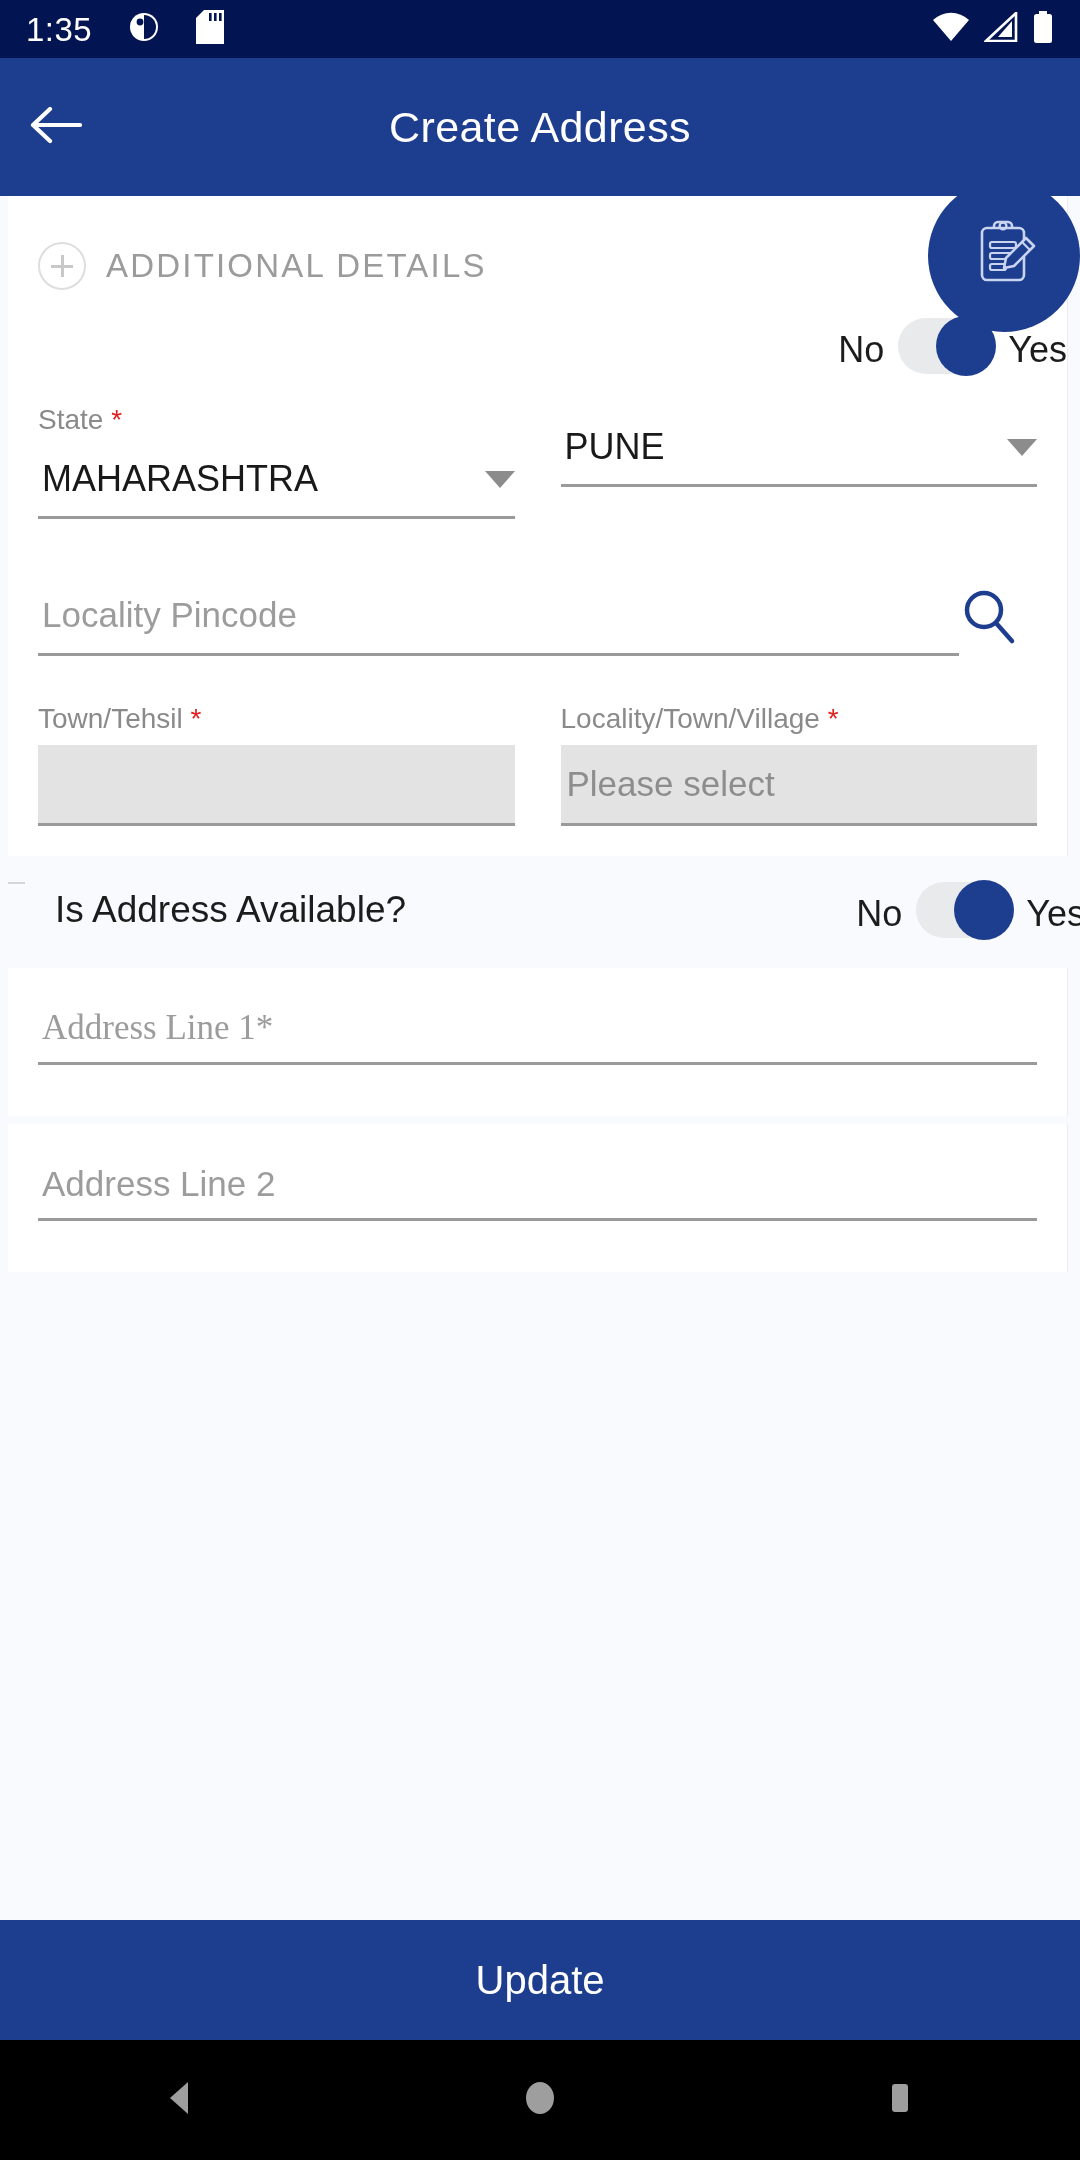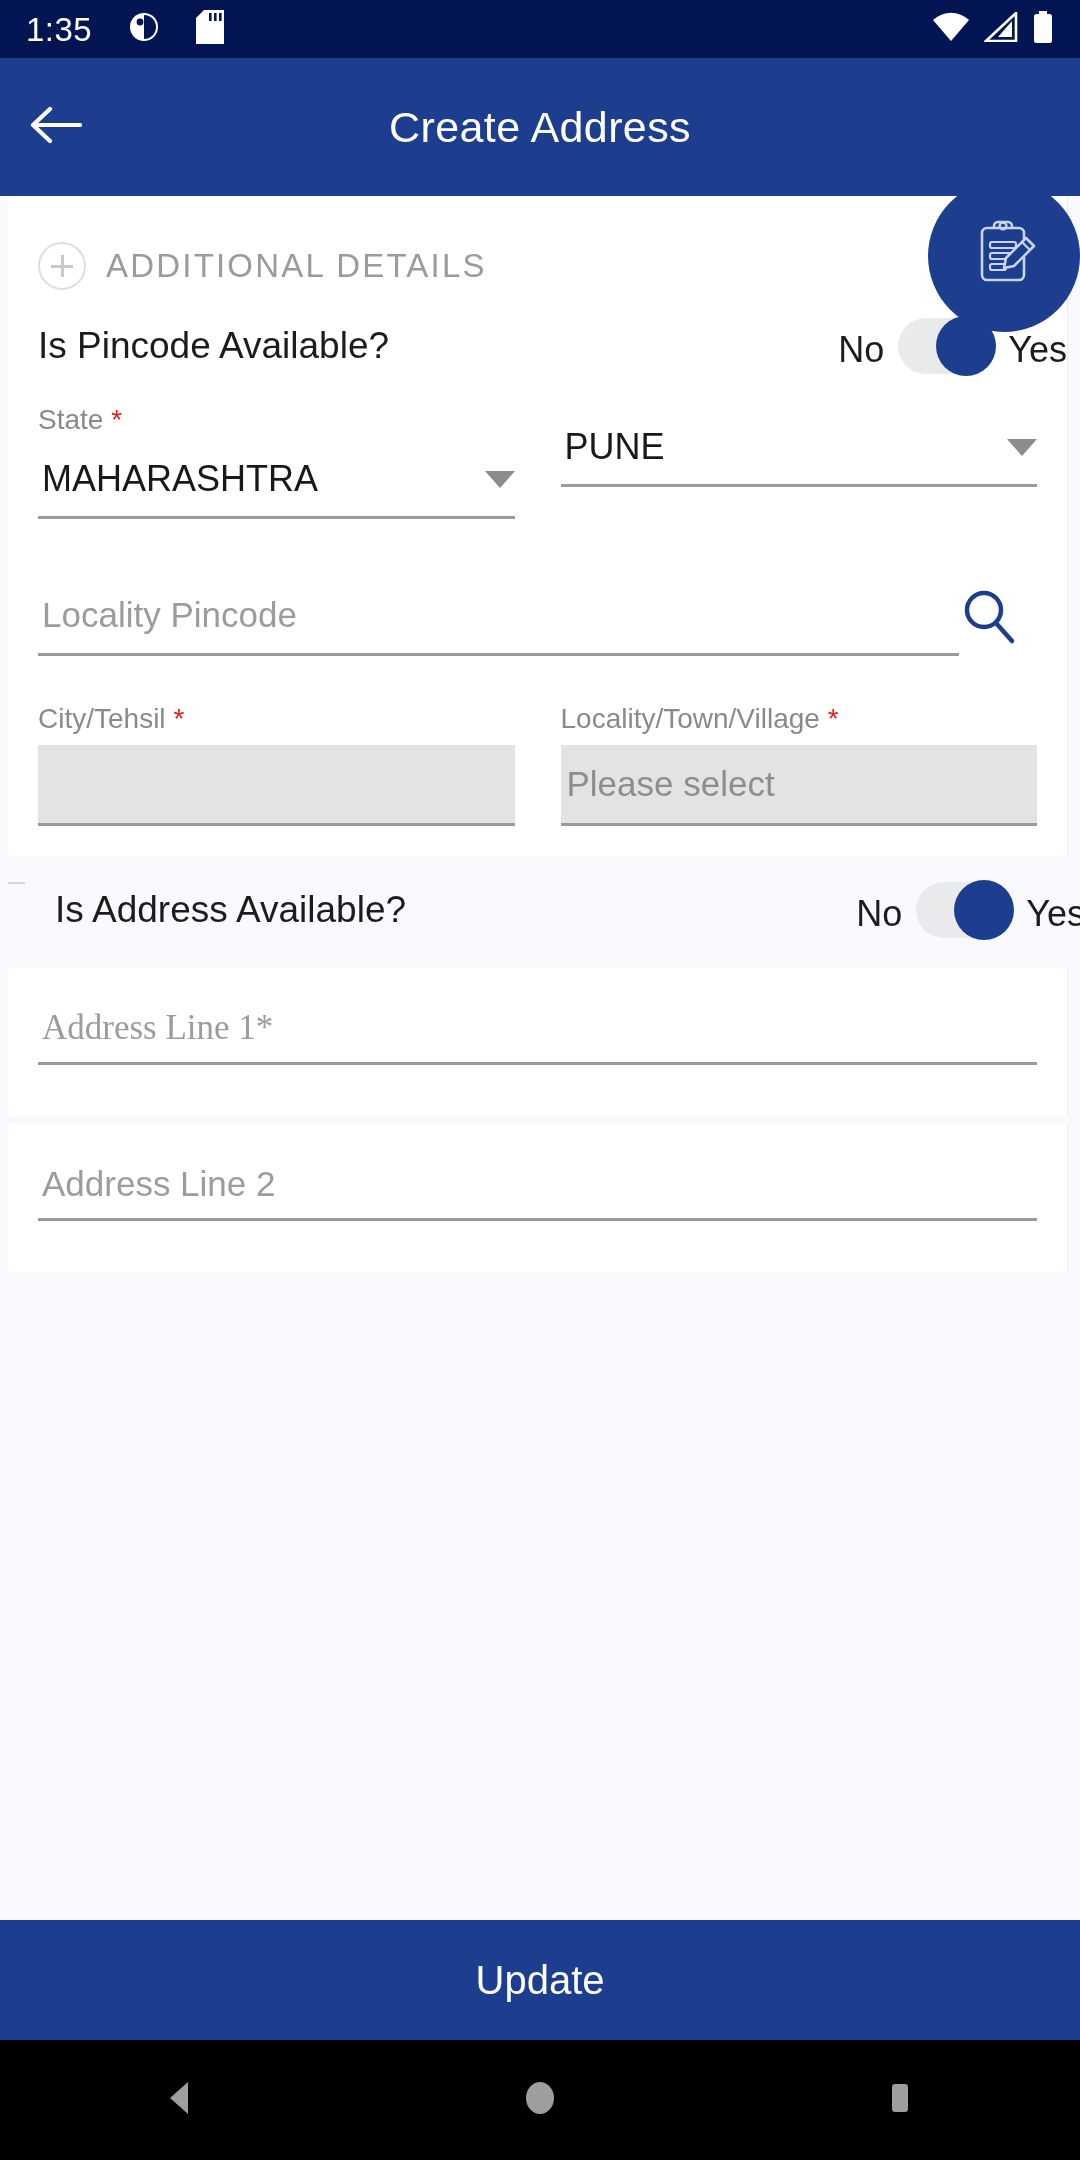--- a/index.html
+++ b/index.html
@@ -246,21 +246,20 @@
 <div class="content">
 
   <div class="card card-a">
 
     <div class="section-head">
       <span class="circle-plus"></span>
       <span class="section-title">ADDITIONAL DETAILS</span>
     </div>
 
     <div class="toggle-row">
-      <span class="toggle-label">Is Pincode Available?</span>
       <span class="toggle-grp">
         <span class="tg-no">No</span>
         <span class="switch">
             <span class="knob"></span>
           </span>
         <span class="tg-yes">Yes</span>
       </span>
     </div>
 
     <div class="two-col">
@@ -293,21 +292,21 @@
         <svg width="60" height="60" viewBox="0 0 60 60">
           <circle cx="25" cy="23" r="17" fill="none" stroke="#1d3d8f" stroke-width="4.5"></circle>
           <path d="M37 36 L53 54" fill="none" stroke="#1d3d8f" stroke-width="4.5" stroke-linecap="round"></path>
         </svg>
       </span>
     </div>
 
     <div class="two-col">
       <div class="col">
         <div class="field-label">
-          <span>City/Tehsil</span>
+          <span>Town/Tehsil</span>
           <span class="req">*</span>
         </div>
         <div class="disabled-box"></div>
         <div class="underline"></div>
       </div>
       <div class="col">
         <div class="field-label">
           <span>Locality/Town/Village</span>
           <span class="req">*</span>
         </div>

